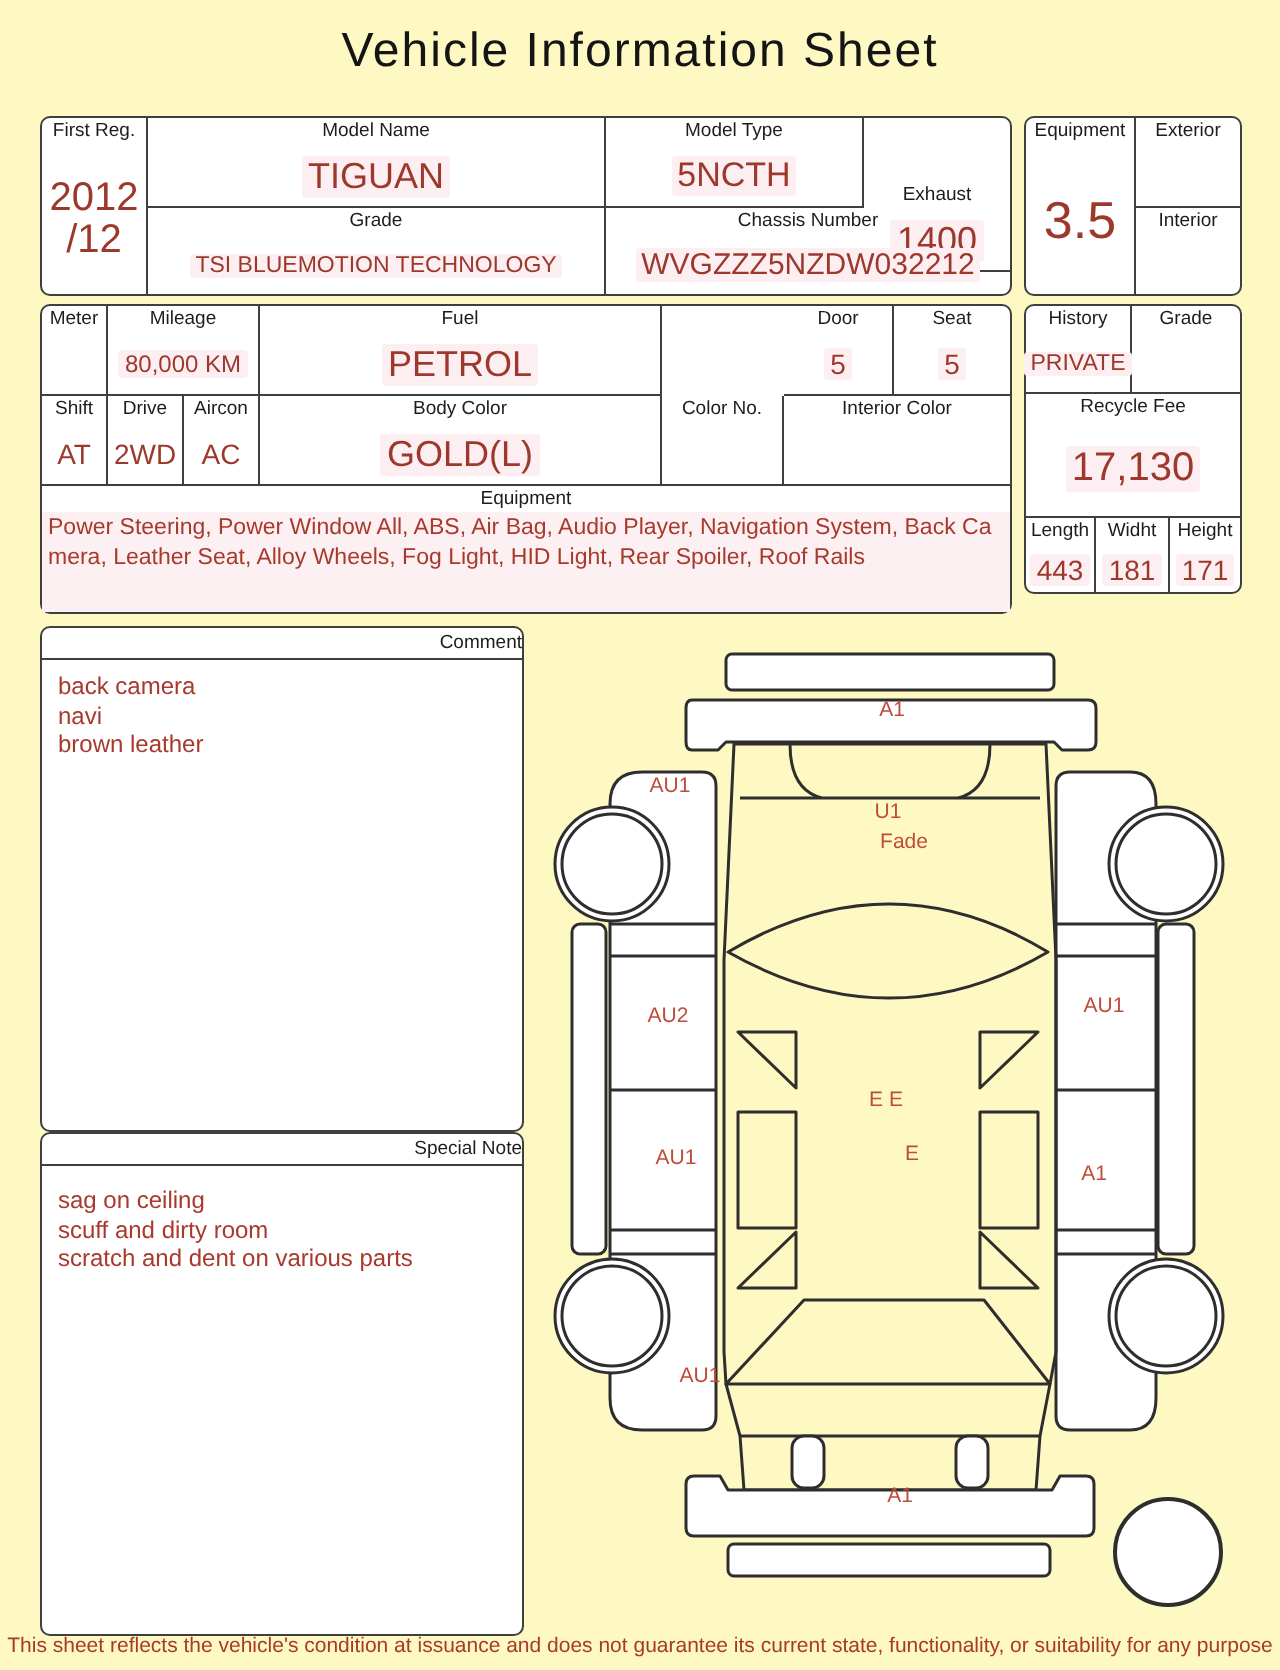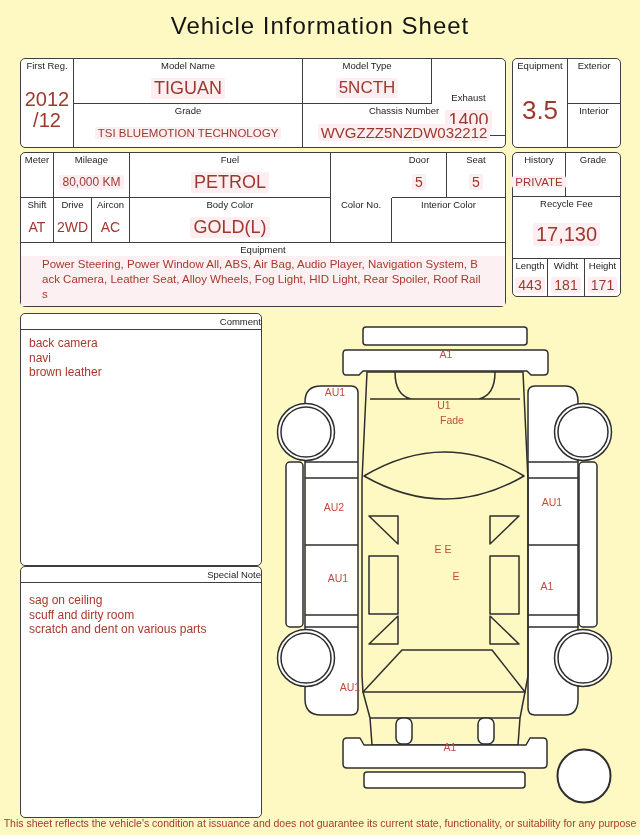--- a/index.html
+++ b/index.html
@@ -27,21 +27,21 @@
   .v18 { font-size:18px; }
   .v17 { font-size:17px; }
   .v15 { font-size:15px; }
   .v14 { font-size:14px; }
   .v12 { font-size:12px; }
   .v11 { font-size:11.5px;text-align:center; }
   .firstreg-val { flex:1; display:flex; flex-direction:column; justify-content:center; align-items:center; }
   .firstreg-val div { color:#9c392c; font-size:20px; line-height:21px; }
   .equip-text {
     position:absolute; left:0; top:103px; width:484px; height:50px;
-    padding:1px 21px; box-sizing:border-box;
+    padding:1px 3px; box-sizing:border-box;
     font-size:11.5px; line-height:1.3; color:#a8392c;
     word-break:break-all; background:#fdf0f3;
   }
   .note-header {
     position:absolute; left:0; top:0; width:100%; height:15px;
     border-bottom:1px solid #3f3f3f; font-size:9.5px; line-height:15px;
     text-align:right; color:#1d1d1d;
   }
   .note-body { position:absolute; left:8px; top:22px; right:6px; }
   .note-line { font-size:12px; line-height:14.5px; color:#a8392c; }

